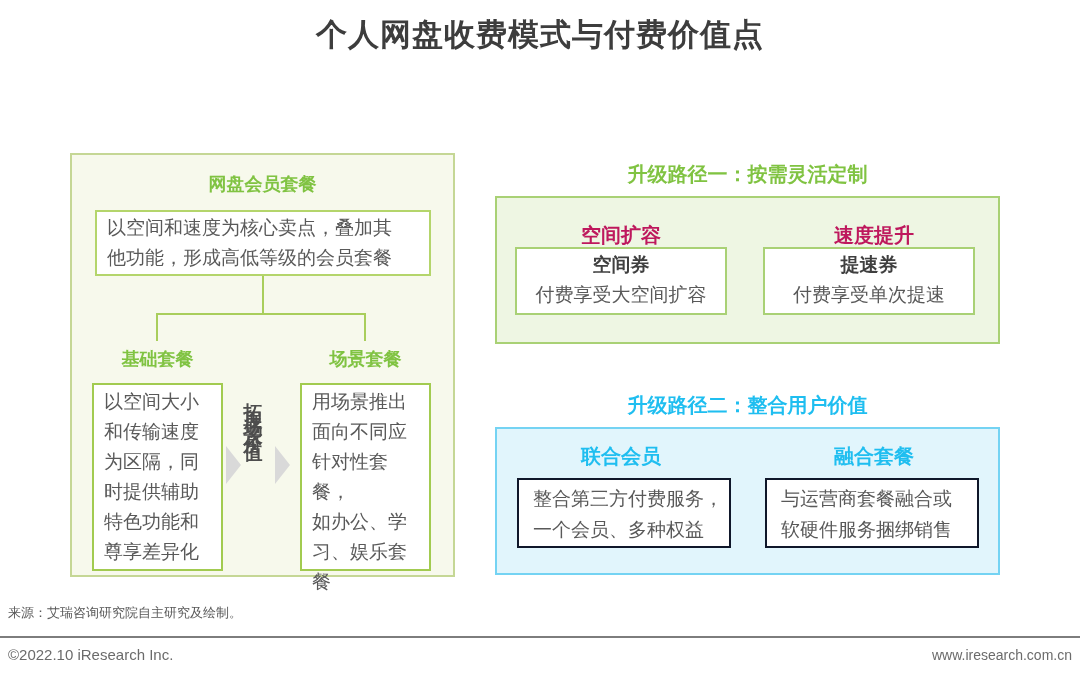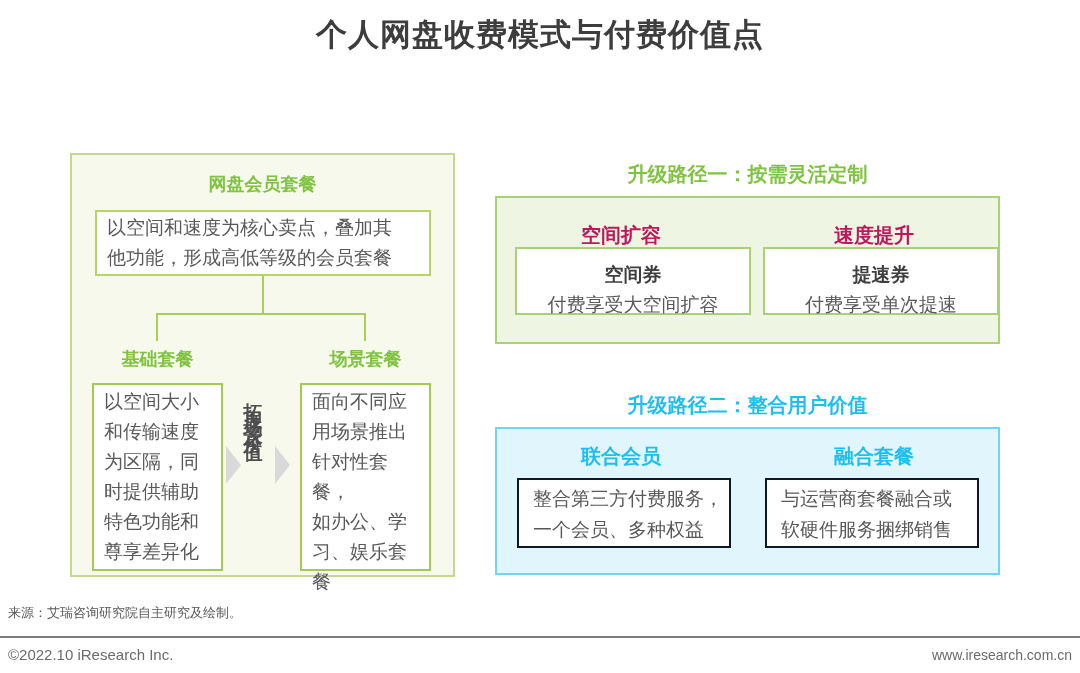--- a/index.html
+++ b/index.html
@@ -45,22 +45,22 @@
   
   .path-heading{width:505px;left:495px;font-size:20px;font-weight:bold;text-align:center;}
   .path1-heading{top:161px;color:#80c342;}
   .path2-heading{top:392px;color:#1fbef0;}
   .path1-box{left:495px;top:196px;width:505px;height:148px;background:#eef6e3;border:2px solid #a9d175;}
   .path2-box{left:495px;top:427px;width:505px;height:148px;background:#e1f5fc;border:2px solid #74d3f3;}
   .col-header{width:252px;font-size:20px;font-weight:bold;text-align:center;}
   .p1-header{top:222px;color:#be185d;}
   .p2-header{top:443px;color:#1fbef0;}
   .p1-card{
-    top:247px;width:236px;height:68px;background:#ffffff;border:2px solid #a9d175;
-    text-align:center;padding-top:10px;
+    top:247px;width:212px;height:68px;background:#ffffff;border:2px solid #a9d175;
+    text-align:center;padding-top:0;
   }
   .p1-card .card-title{font-size:19px;font-weight:bold;color:#3f3f3f;line-height:31px;}
   .p1-card .card-desc{font-size:19px;color:#595959;line-height:30px;}
   .p2-card{
     top:478px;height:70px;background:#ffffff;border:2px solid #0f172a;
     font-size:19px;color:#595959;line-height:31px;padding:3px 0 0 14px;
   }
   
   .source-note{left:8px;top:604px;font-size:13px;color:#595959;}
   .footer-divider{left:0;top:636px;width:1080px;height:2px;background:#7d7d7d;}
@@ -96,22 +96,22 @@
     <div>特色功能和</div>
     <div>尊享差异化</div>
   </div>
 
   <div class="abs tri" style="left:226px;top:446px;"></div>
   <div class="abs expand-label">拓展场景价值</div>
   <div class="abs tri" style="left:275px;top:446px;"></div>
 
   <div class="abs sub-label" style="left:300px;">场景套餐</div>
   <div class="abs sub-card" style="left:300px;">
+    <div>用场景推出</div>
     <div>面向不同应</div>
-    <div>用场景推出</div>
     <div>针对性套餐，</div>
     <div>如办公、学</div>
     <div>习、娱乐套</div>
     <div>餐</div>
   </div>
 
   <div class="abs path-heading path1-heading">升级路径一：按需灵活定制</div>
   <div class="abs path1-box"></div>
   <div class="abs col-header p1-header" style="left:495px;">空间扩容</div>
   <div class="abs col-header p1-header" style="left:748px;">速度提升</div>

